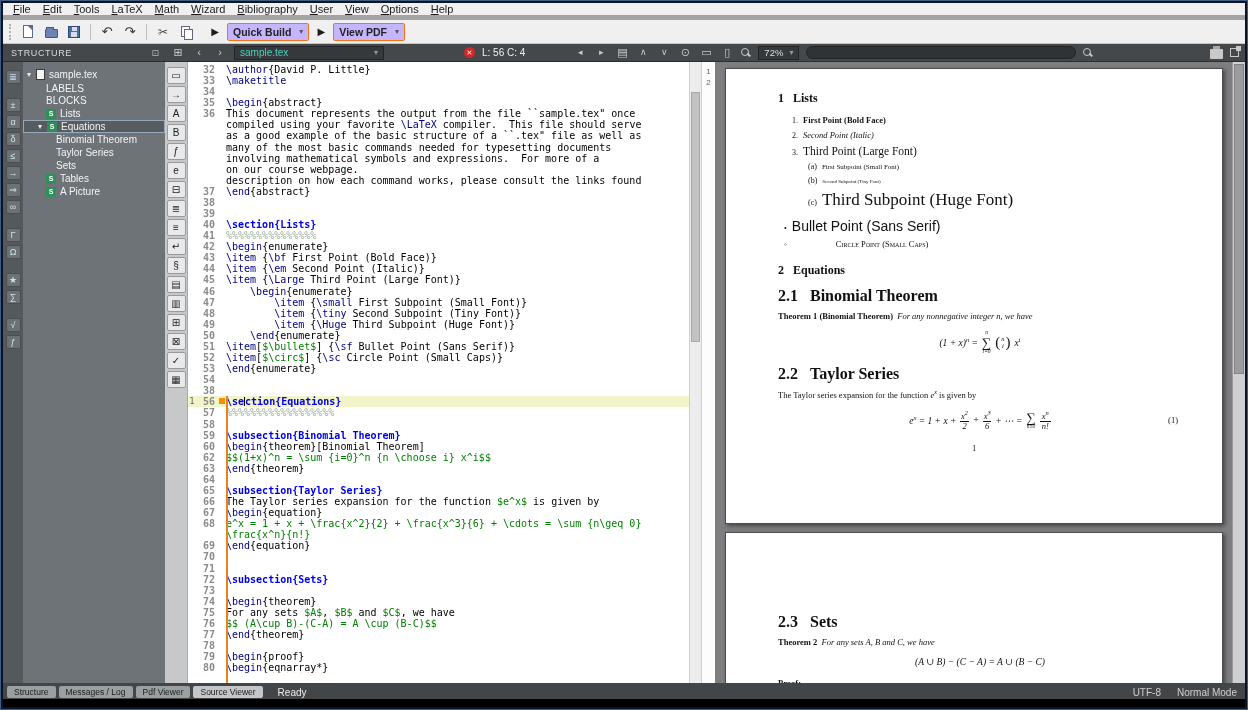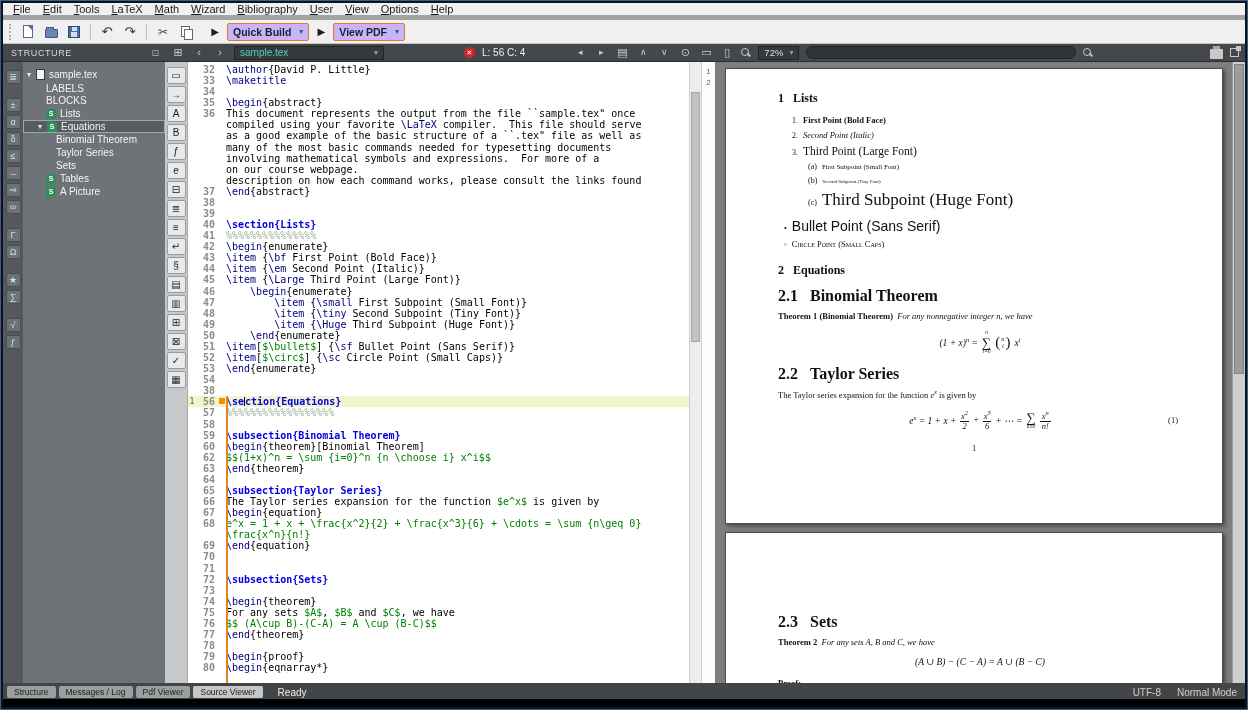--- a/index.html
+++ b/index.html
@@ -115,21 +115,21 @@
   .pitem.lv2 { margin-left:30px; }
   .pitem.lv0 { margin-left:6px; }
   .st-bold .ptxt { font-weight:bold; font-size:8.5px; }
   .st-italic .ptxt { font-style:italic; font-size:8.5px; }
   .st-large .ptxt { font-size:11.5px; }
   .st-small .ptxt { font-size:7px; }
   .st-tiny .ptxt { font-size:5px; }
   .st-huge .ptxt { font-size:17px; }
   .st-huge { margin-bottom:8px; }
   .st-sans .ptxt { font-family:"Liberation Sans","DejaVu Sans",sans-serif; font-size:14px; }
-  .st-smallcaps .ptxt { font-variant:small-caps; font-size:8.5px; }
+  .st-smallcaps .ptxt { font-variant:small-caps; font-size:8.5px;margin-left:44px; }
   .gap-top { margin-top:14px; }
   .thmline { font-size:8.5px; margin-bottom:4px; }
   .thm-head { font-weight:bold; }
   .thm-body { font-style:italic; }
   .ptext { font-size:8.5px; margin-bottom:4px; }
   .mvar { font-style:italic; }
   .formula { display:flex; justify-content:center; align-items:center; gap:4px; font-size:9.5px; font-style:italic; margin:9px 0 11px 0; position:relative; }
   .formula sup { font-size:6.5px; }
   .bigsum { display:inline-flex; flex-direction:column; align-items:center; font-style:normal; line-height:1; }
   .bigsum .lim { font-size:5.5px; font-style:italic; }

